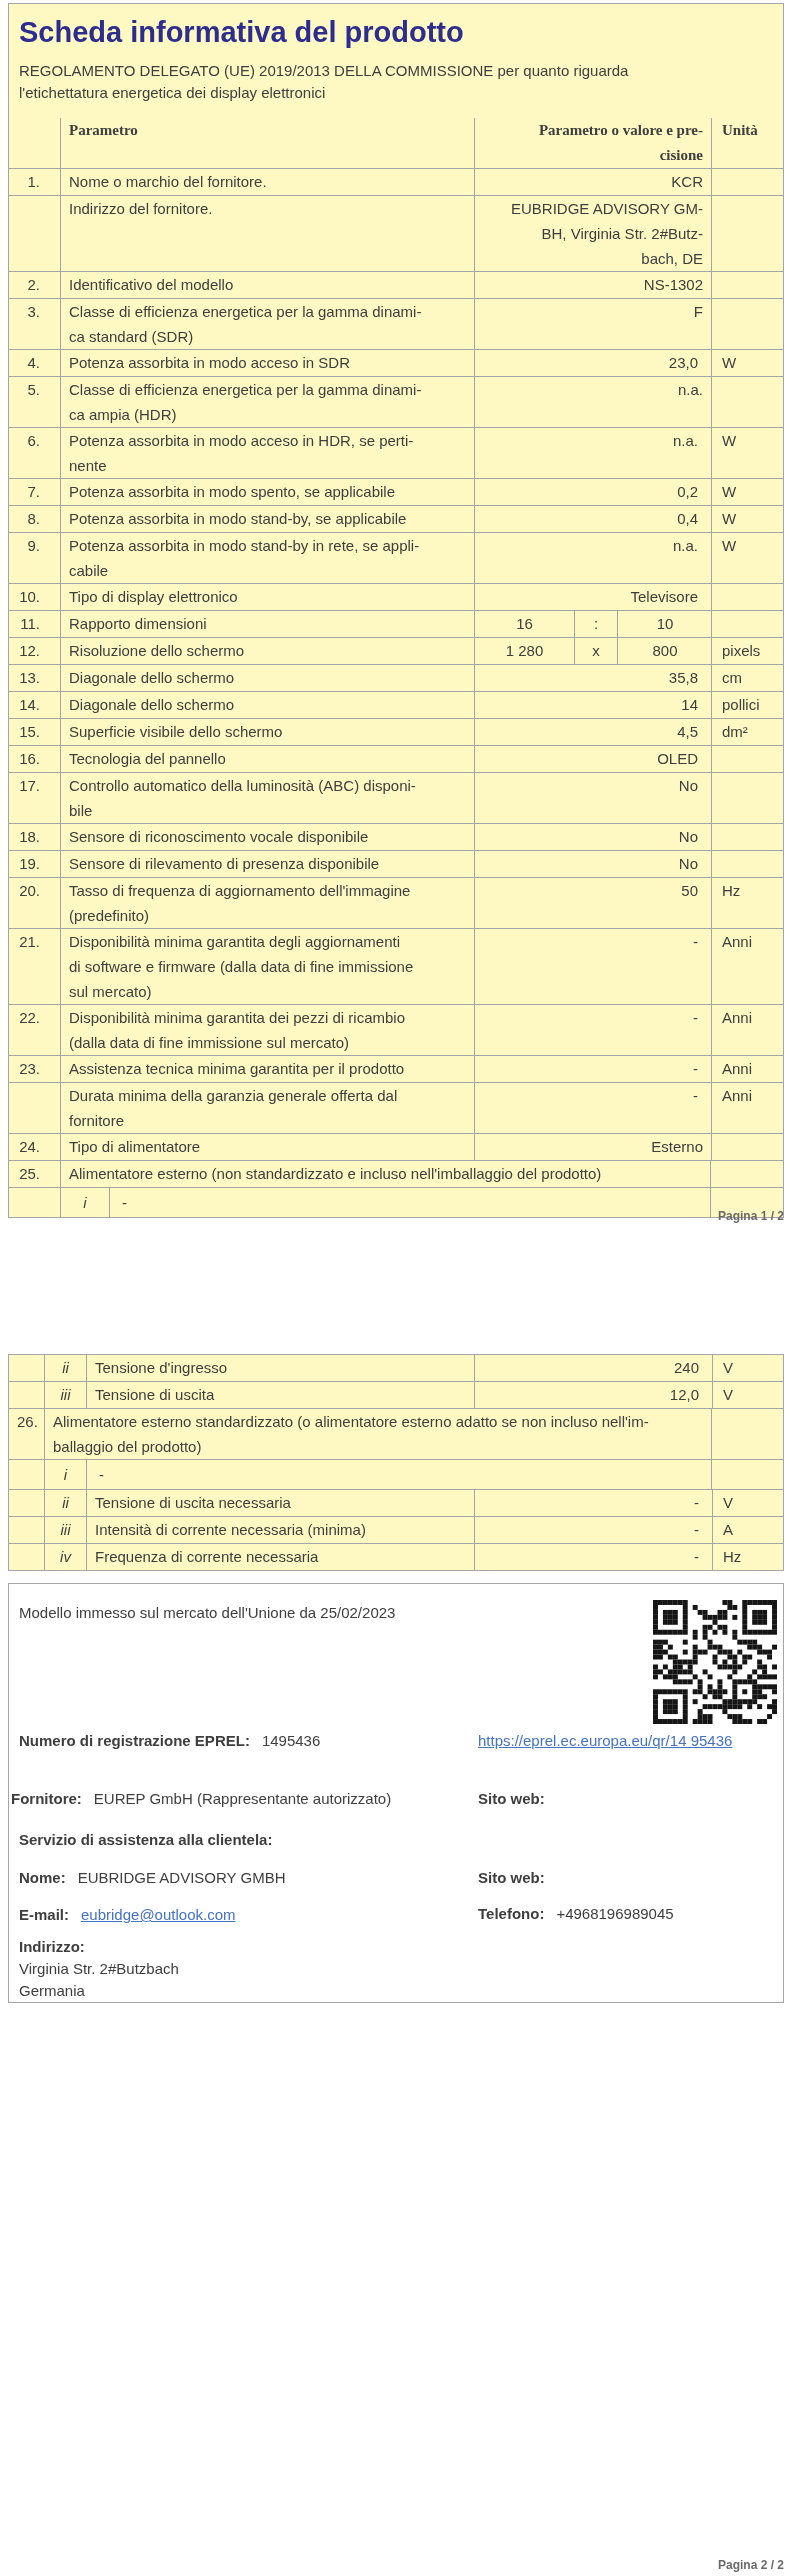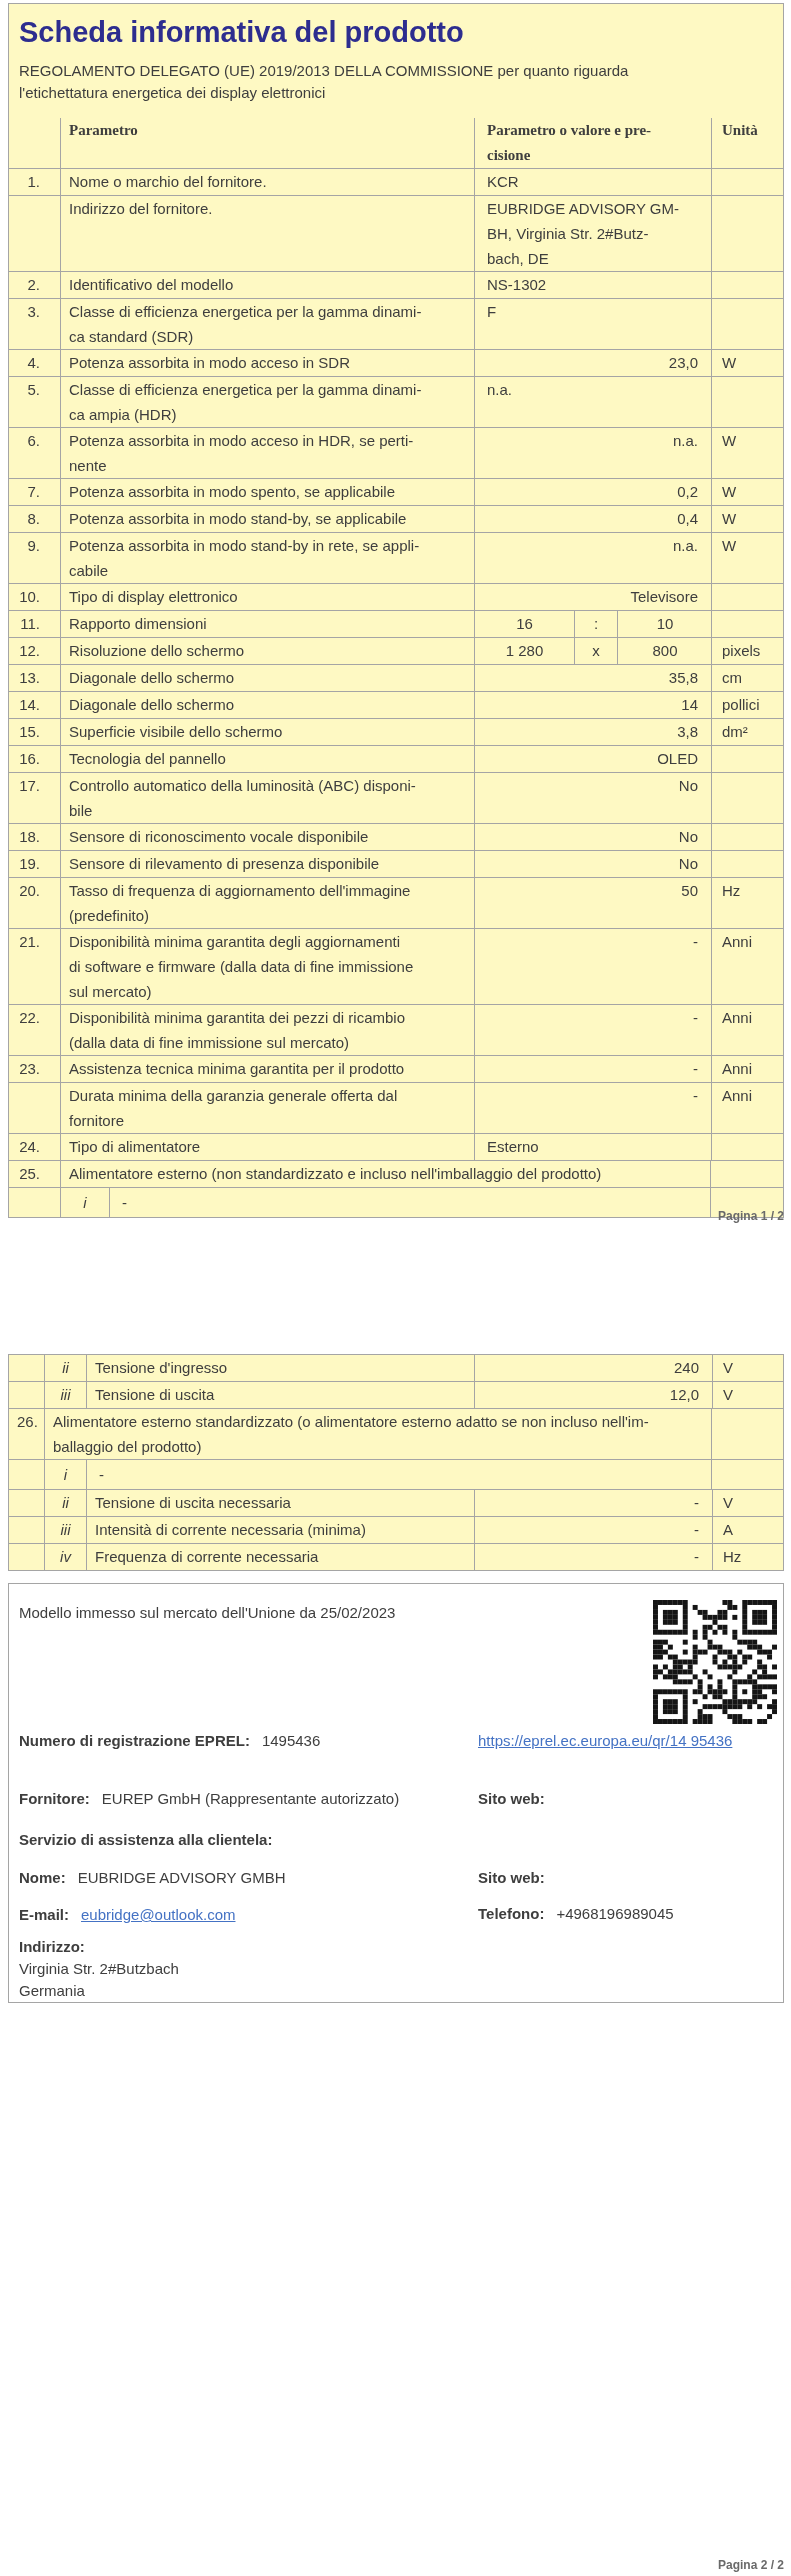--- a/index.html
+++ b/index.html
@@ -13,21 +13,21 @@
   .titlebox{padding:8px 10px 10px 10px;border-bottom:0;}
   .doc-title{font-size:29px;font-weight:bold;color:#2d2d8f;line-height:36px;margin:2px 0 10px 0;}
   .doc-subtitle{font-size:15px;color:#3e3e3e;line-height:22px;white-space:pre-line;margin-bottom:4px;}
   .row{display:flex;border-bottom:1px solid #a5a5a5;min-height:26px;align-items:stretch;}
   .row:last-child{border-bottom:none;}
   .c{box-sizing:border-box;padding:0 8px;line-height:25px;white-space:pre-line;overflow:hidden;}
   .c + .c{border-left:1px solid #a5a5a5;}
   .c.num{text-align:right;}
   .c.sub{font-style:italic;text-align:center;padding:0 4px;}
   .c.v-r{text-align:right;padding-right:13px;}
-  .c.v-l{text-align:left;padding-left:12px;}
+  .c.v-l{text-align:right;padding-left:12px;}
   .c.unit{padding-left:10px;}
   .c.dash{padding-left:12px;}
   .row.hdr .c{font-weight:bold;}
   .row.hdr{min-height:49px;font-family:Liberation Serif, serif;}
   .row.dsh{min-height:29px;}
   .row.dsh .c{padding-top:2px;}
   .splitwrap{display:flex;padding:0;}
   .spart{box-sizing:border-box;text-align:center;line-height:25px;}
   .spart + .spart{border-left:1px solid #a5a5a5;}
   
@@ -149,21 +149,21 @@
       </div>
       <div class="row">
         <div class="c num" style="flex: 0 0 51px; padding-right: 20px;">14.</div>
         <div class="c param" style="flex: 0 0 414px;">Diagonale dello schermo</div>
         <div class="c v-r" style="flex: 0 0 237px;">14</div>
         <div class="c unit" style="flex: 0 0 74px;">pollici</div>
       </div>
       <div class="row">
         <div class="c num" style="flex: 0 0 51px; padding-right: 20px;">15.</div>
         <div class="c param" style="flex: 0 0 414px;">Superficie visibile dello schermo</div>
-        <div class="c v-r" style="flex: 0 0 237px;">3,8</div>
+        <div class="c v-r" style="flex: 0 0 237px;">4,5</div>
         <div class="c unit" style="flex: 0 0 74px;">dm²</div>
       </div>
       <div class="row">
         <div class="c num" style="flex: 0 0 51px; padding-right: 20px;">16.</div>
         <div class="c param" style="flex: 0 0 414px;">Tecnologia del pannello</div>
         <div class="c v-r" style="flex: 0 0 237px;">OLED</div>
         <div class="c unit" style="flex: 0 0 74px;"></div>
       </div>
       <div class="row">
         <div class="c num" style="flex: 0 0 51px; padding-right: 20px;">17.</div>
@@ -596,21 +596,21 @@
         <rect x="105" y="120" width="5" height="5" fill="#151515"></rect>
         <rect x="110" y="120" width="5" height="5" fill="#151515"></rect>
       </svg></div>
 
   <div class="item" style="left:10px;top:148px;">
     <span class="lbl">Numero di registrazione EPREL:</span><span class="val">1495436</span>
   </div>
   <a class="link item" style="left:469px;top:143px;" href="#">https://eprel.ec.europa.eu/qr/14
 95436</a>
 
-  <div class="item" style="left:10px;top:206px;">
+  <div class="item" style="left:2px;top:206px;">
     <span class="lbl">Fornitore:</span><span class="val">EUREP GmbH (Rappresentante autorizzato)</span>
   </div>
   <div class="item lbl" style="left:469px;top:206px;">Sito web:</div>
 
   <div class="item lbl" style="left:10px;top:247px;">Servizio di assistenza alla clientela:</div>
 
   <div class="item" style="left:10px;top:285px;">
     <span class="lbl">Nome:</span><span class="val">EUBRIDGE ADVISORY GMBH</span>
   </div>
   <div class="item lbl" style="left:469px;top:285px;">Sito web:</div>

